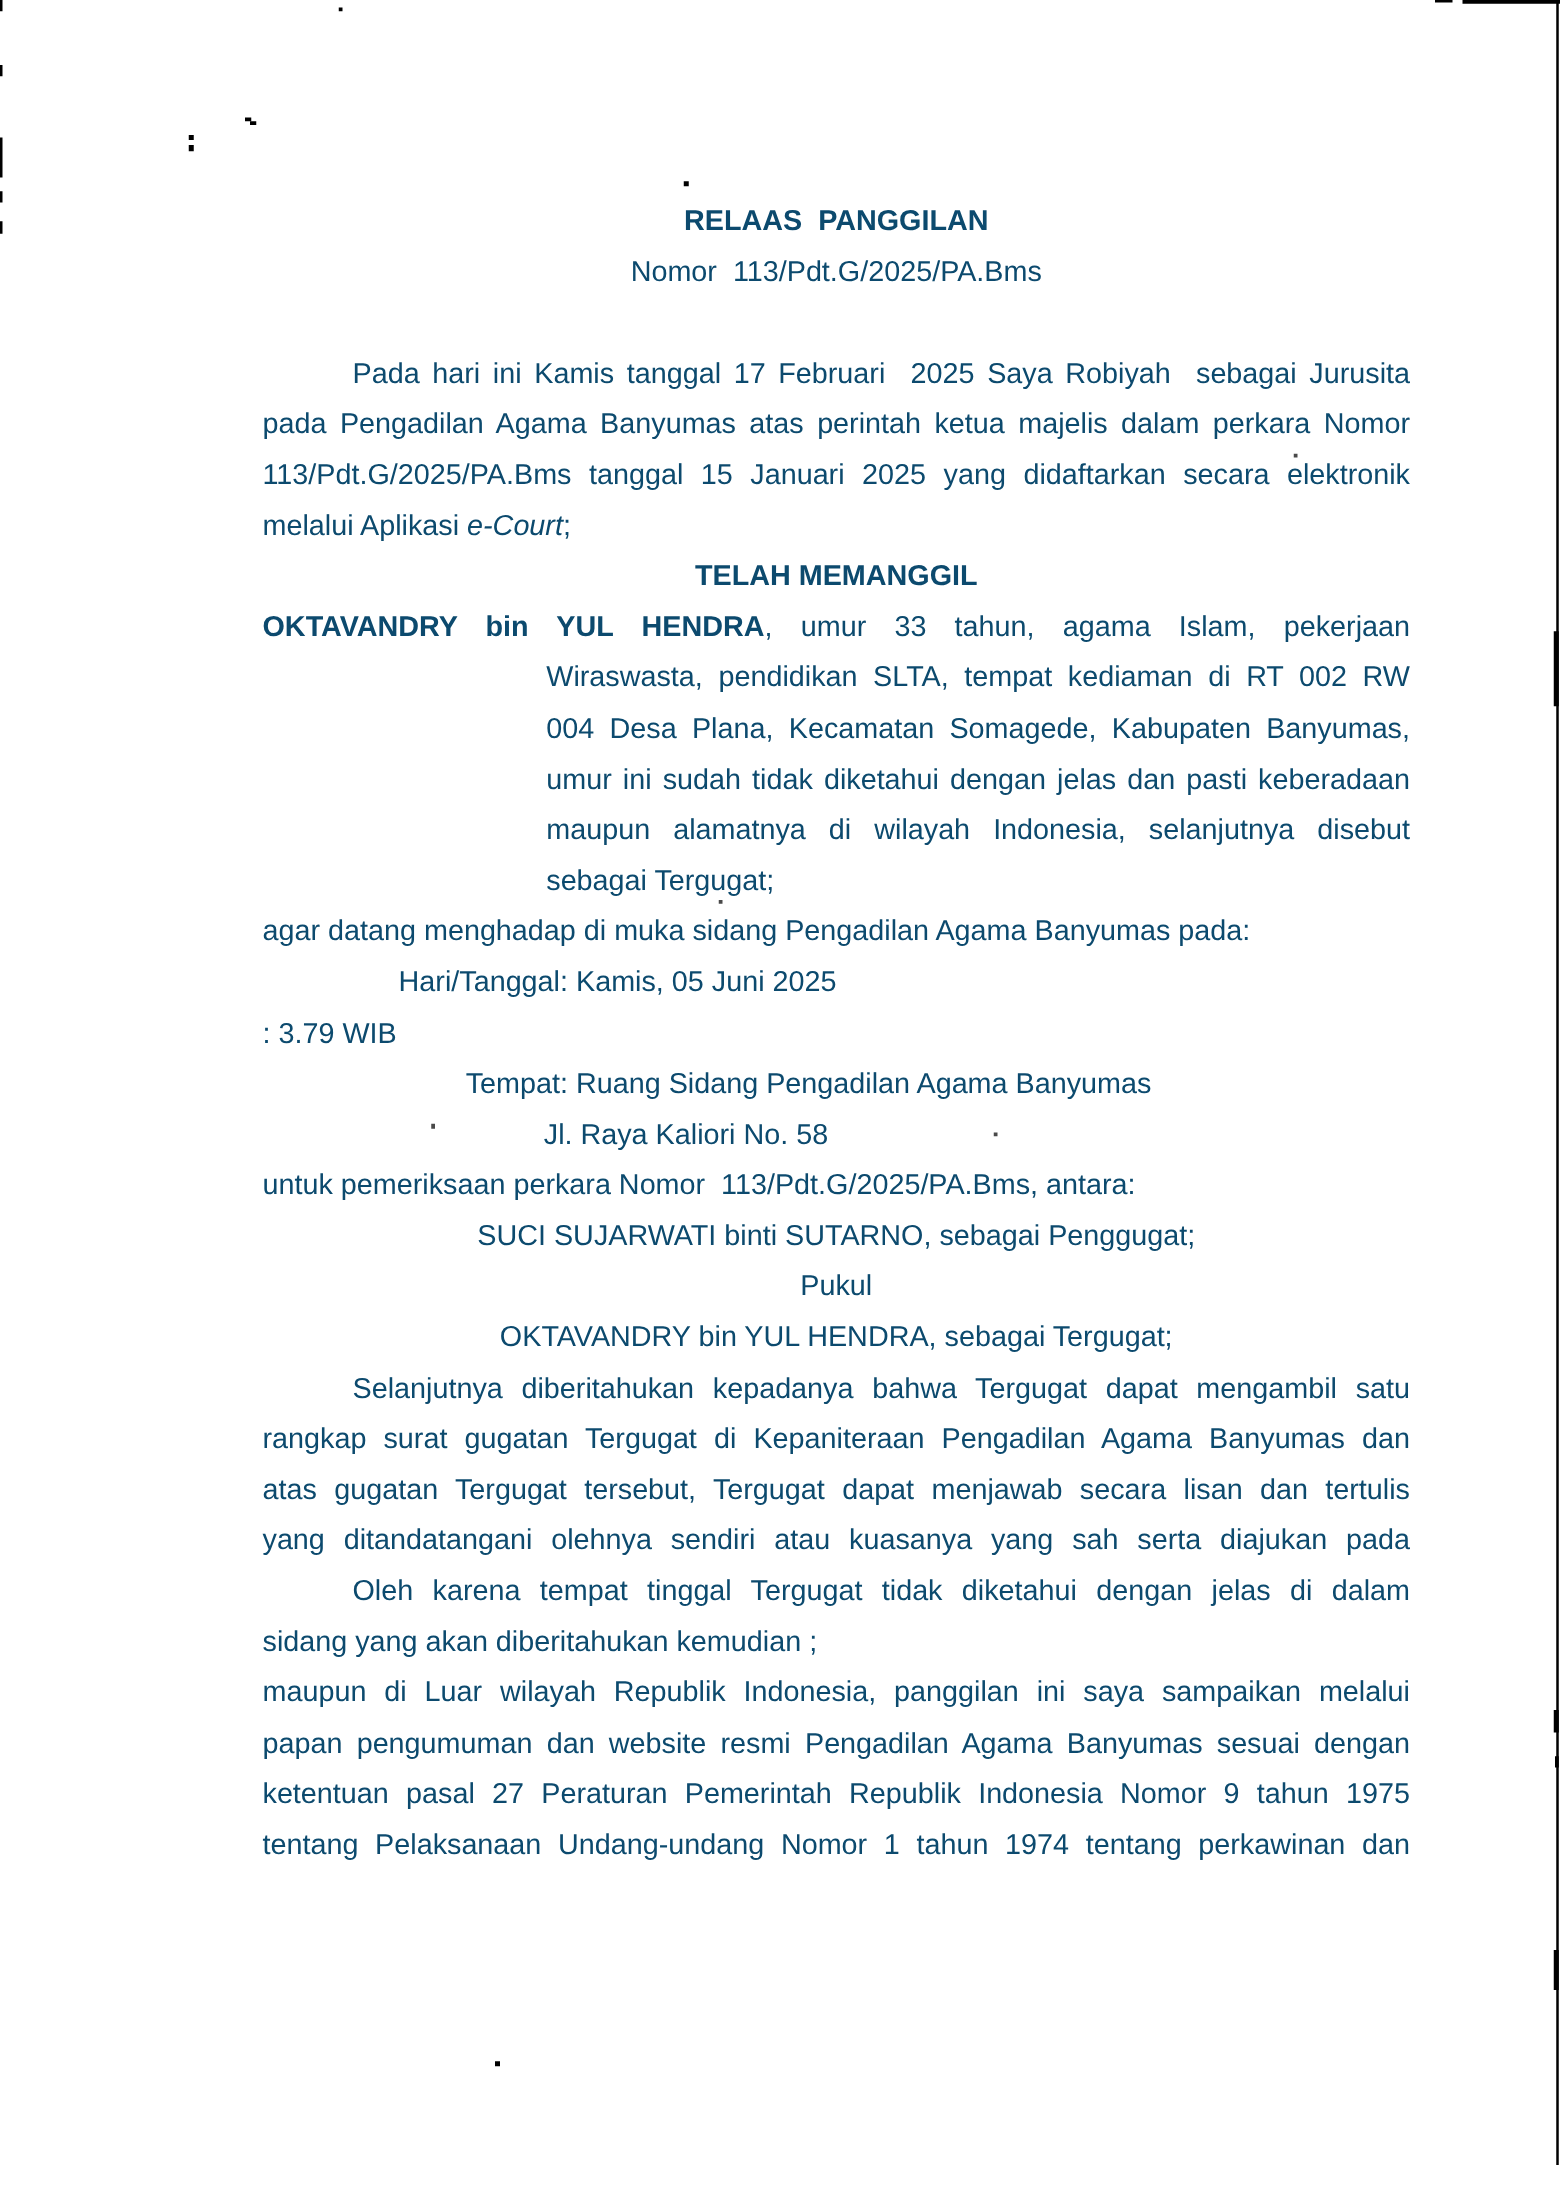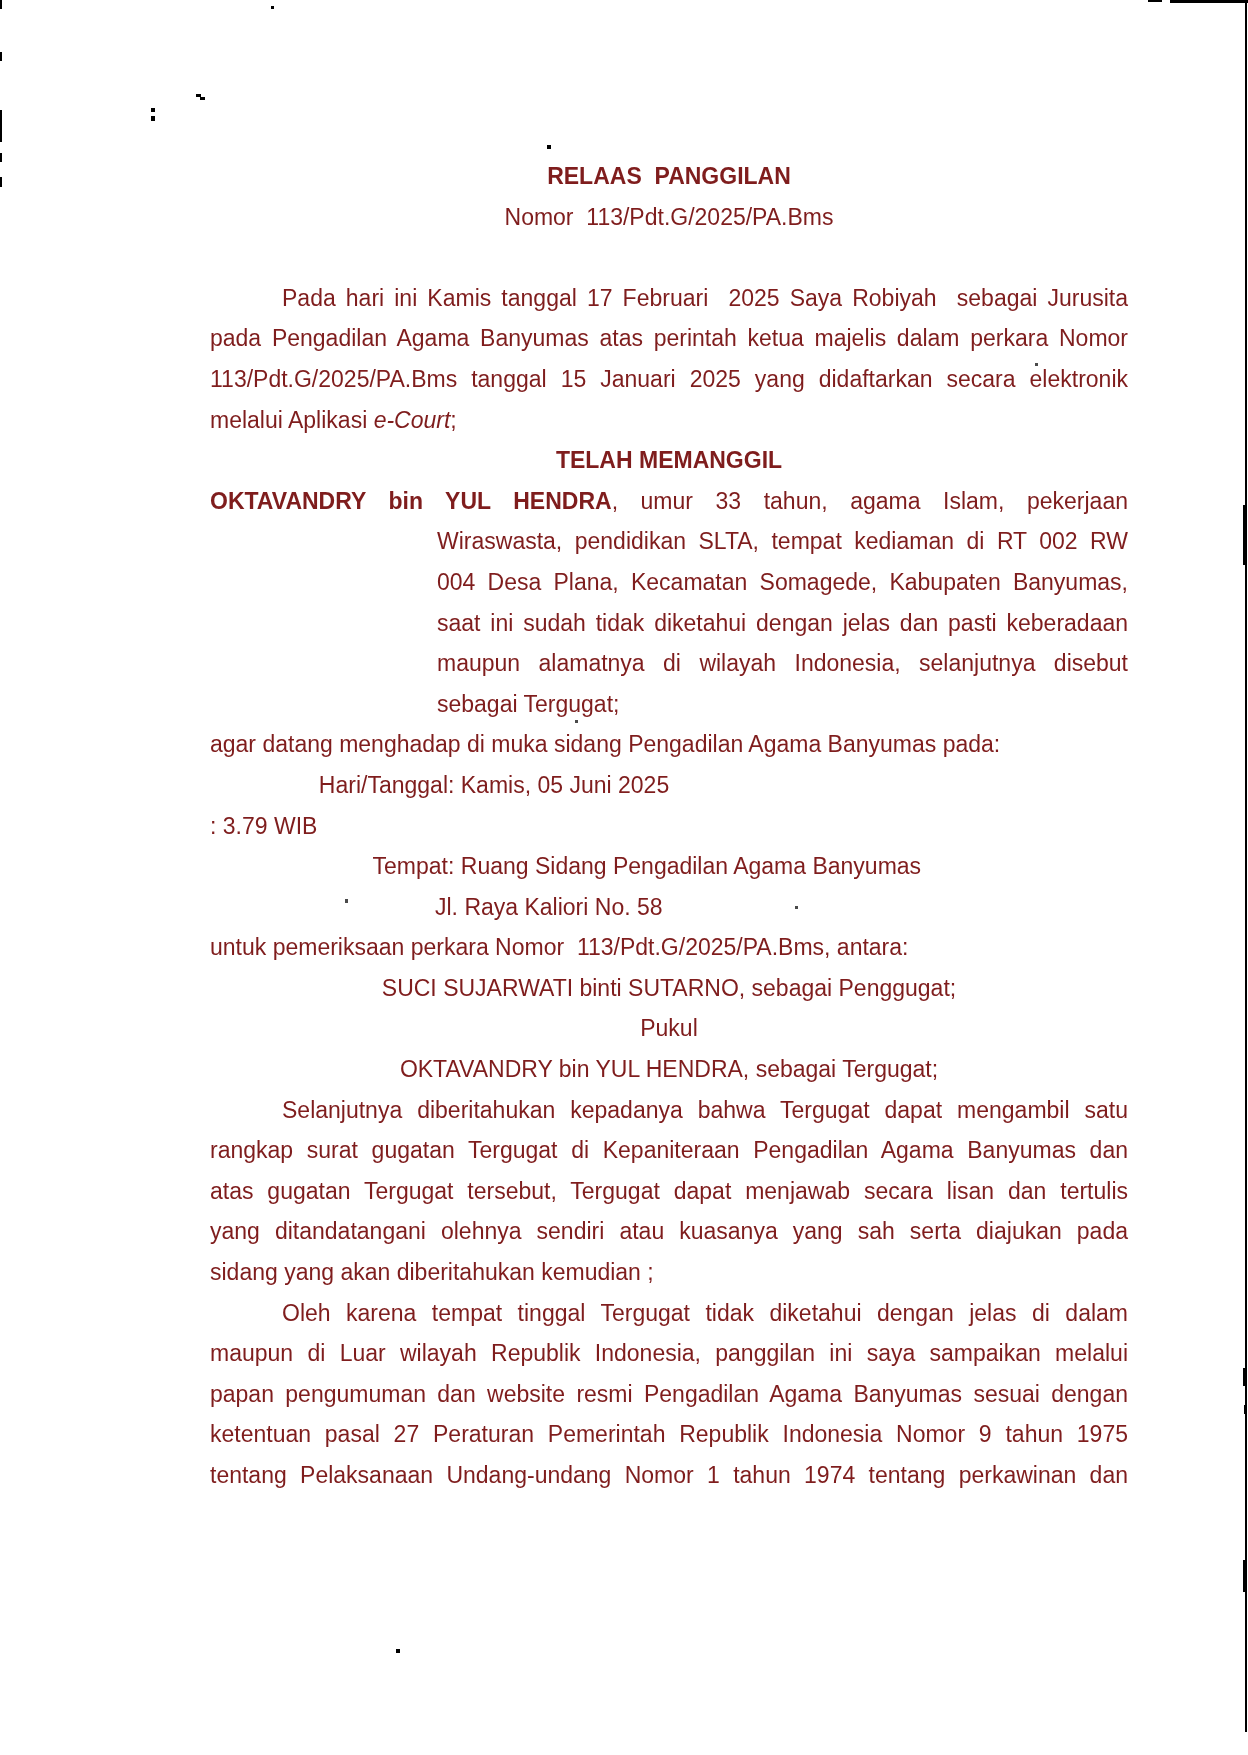--- a/index.html
+++ b/index.html
@@ -2,21 +2,21 @@
 <html><head>
 <meta charset="utf-8">
 <style>
   html,body{margin:0;padding:0;background:#ffffff;}
   .page{
     position:relative;
     width:1248px;height:1755px;
     background:#ffffff;
     overflow:hidden;
     font-family:"Liberation Sans","DejaVu Sans",sans-serif;
-    color:#7f1d1d;
+    color:#0c4a6e;
   }
   .doc{
     position:absolute;left:210px;top:156px;width:918px;
     font-size:23px;line-height:40.6px;
   }
   .line{min-height:40.6px;}
   .sp{height:40.6px;}
   .b{font-weight:bold;}
   .c{text-align:center;}
   .i{font-style:italic;}
@@ -69,21 +69,21 @@
     <div class="line j ind">Pada hari ini Kamis tanggal 17 Februari&nbsp; 2025 Saya Robiyah&nbsp; sebagai Jurusita</div>
     <div class="line j">pada Pengadilan Agama Banyumas atas perintah ketua majelis dalam perkara Nomor</div>
     <div class="line j">113/Pdt.G/2025/PA.Bms tanggal 15 Januari 2025 yang didaftarkan secara elektronik</div>
     <div class="line"><span>melalui Aplikasi </span><span class="i">e-Court</span><span>;</span></div>
 
     <div class="line c b">TELAH MEMANGGIL</div>
 
     <div class="line j"><span class="b">OKTAVANDRY bin YUL HENDRA</span><span>, umur 33 tahun, agama Islam, pekerjaan</span></div>
     <div class="line j hang">Wiraswasta, pendidikan SLTA, tempat kediaman di RT 002 RW</div>
     <div class="line j hang">004 Desa Plana, Kecamatan Somagede, Kabupaten Banyumas,</div>
-    <div class="line j hang">saat ini sudah tidak diketahui dengan jelas dan pasti keberadaan</div>
+    <div class="line j hang">umur ini sudah tidak diketahui dengan jelas dan pasti keberadaan</div>
     <div class="line j hang">maupun alamatnya di wilayah Indonesia, selanjutnya disebut</div>
     <div class="line hang">sebagai Tergugat;</div>
 
     <div class="line">agar datang menghadap di muka sidang Pengadilan Agama Banyumas pada:</div>
 
     <div class="line row">
       <span class="lbl">Hari/Tanggal</span>
         <span>: Kamis, 05 Juni 2025</span>
     </div>
     <div class="line row">
@@ -98,22 +98,22 @@
     <div class="line">untuk pemeriksaan perkara Nomor&nbsp; 113/Pdt.G/2025/PA.Bms, antara:</div>
 
     <div class="line c">SUCI SUJARWATI binti SUTARNO, sebagai Penggugat;</div>
     <div class="line c">Pukul</div>
     <div class="line c">OKTAVANDRY bin YUL HENDRA, sebagai Tergugat;</div>
 
     <div class="line j ind">Selanjutnya diberitahukan kepadanya bahwa Tergugat dapat mengambil satu</div>
     <div class="line j">rangkap surat gugatan Tergugat di Kepaniteraan Pengadilan Agama Banyumas dan</div>
     <div class="line j">atas gugatan Tergugat tersebut, Tergugat dapat menjawab secara lisan dan tertulis</div>
     <div class="line j">yang ditandatangani olehnya sendiri atau kuasanya yang sah serta diajukan pada</div>
+    <div class="line j ind">Oleh karena tempat tinggal Tergugat tidak diketahui dengan jelas di dalam</div>
+
     <div class="line">sidang yang akan diberitahukan kemudian ;</div>
-
-    <div class="line j ind">Oleh karena tempat tinggal Tergugat tidak diketahui dengan jelas di dalam</div>
     <div class="line j">maupun di Luar wilayah Republik Indonesia, panggilan ini saya sampaikan melalui</div>
     <div class="line j">papan pengumuman dan website resmi Pengadilan Agama Banyumas sesuai dengan</div>
     <div class="line j">ketentuan pasal 27 Peraturan Pemerintah Republik Indonesia Nomor 9 tahun 1975</div>
     <div class="line j">tentang Pelaksanaan Undang-undang Nomor 1 tahun 1974 tentang perkawinan dan</div>
 
   </div>
 </div>
 
 </body></html>

